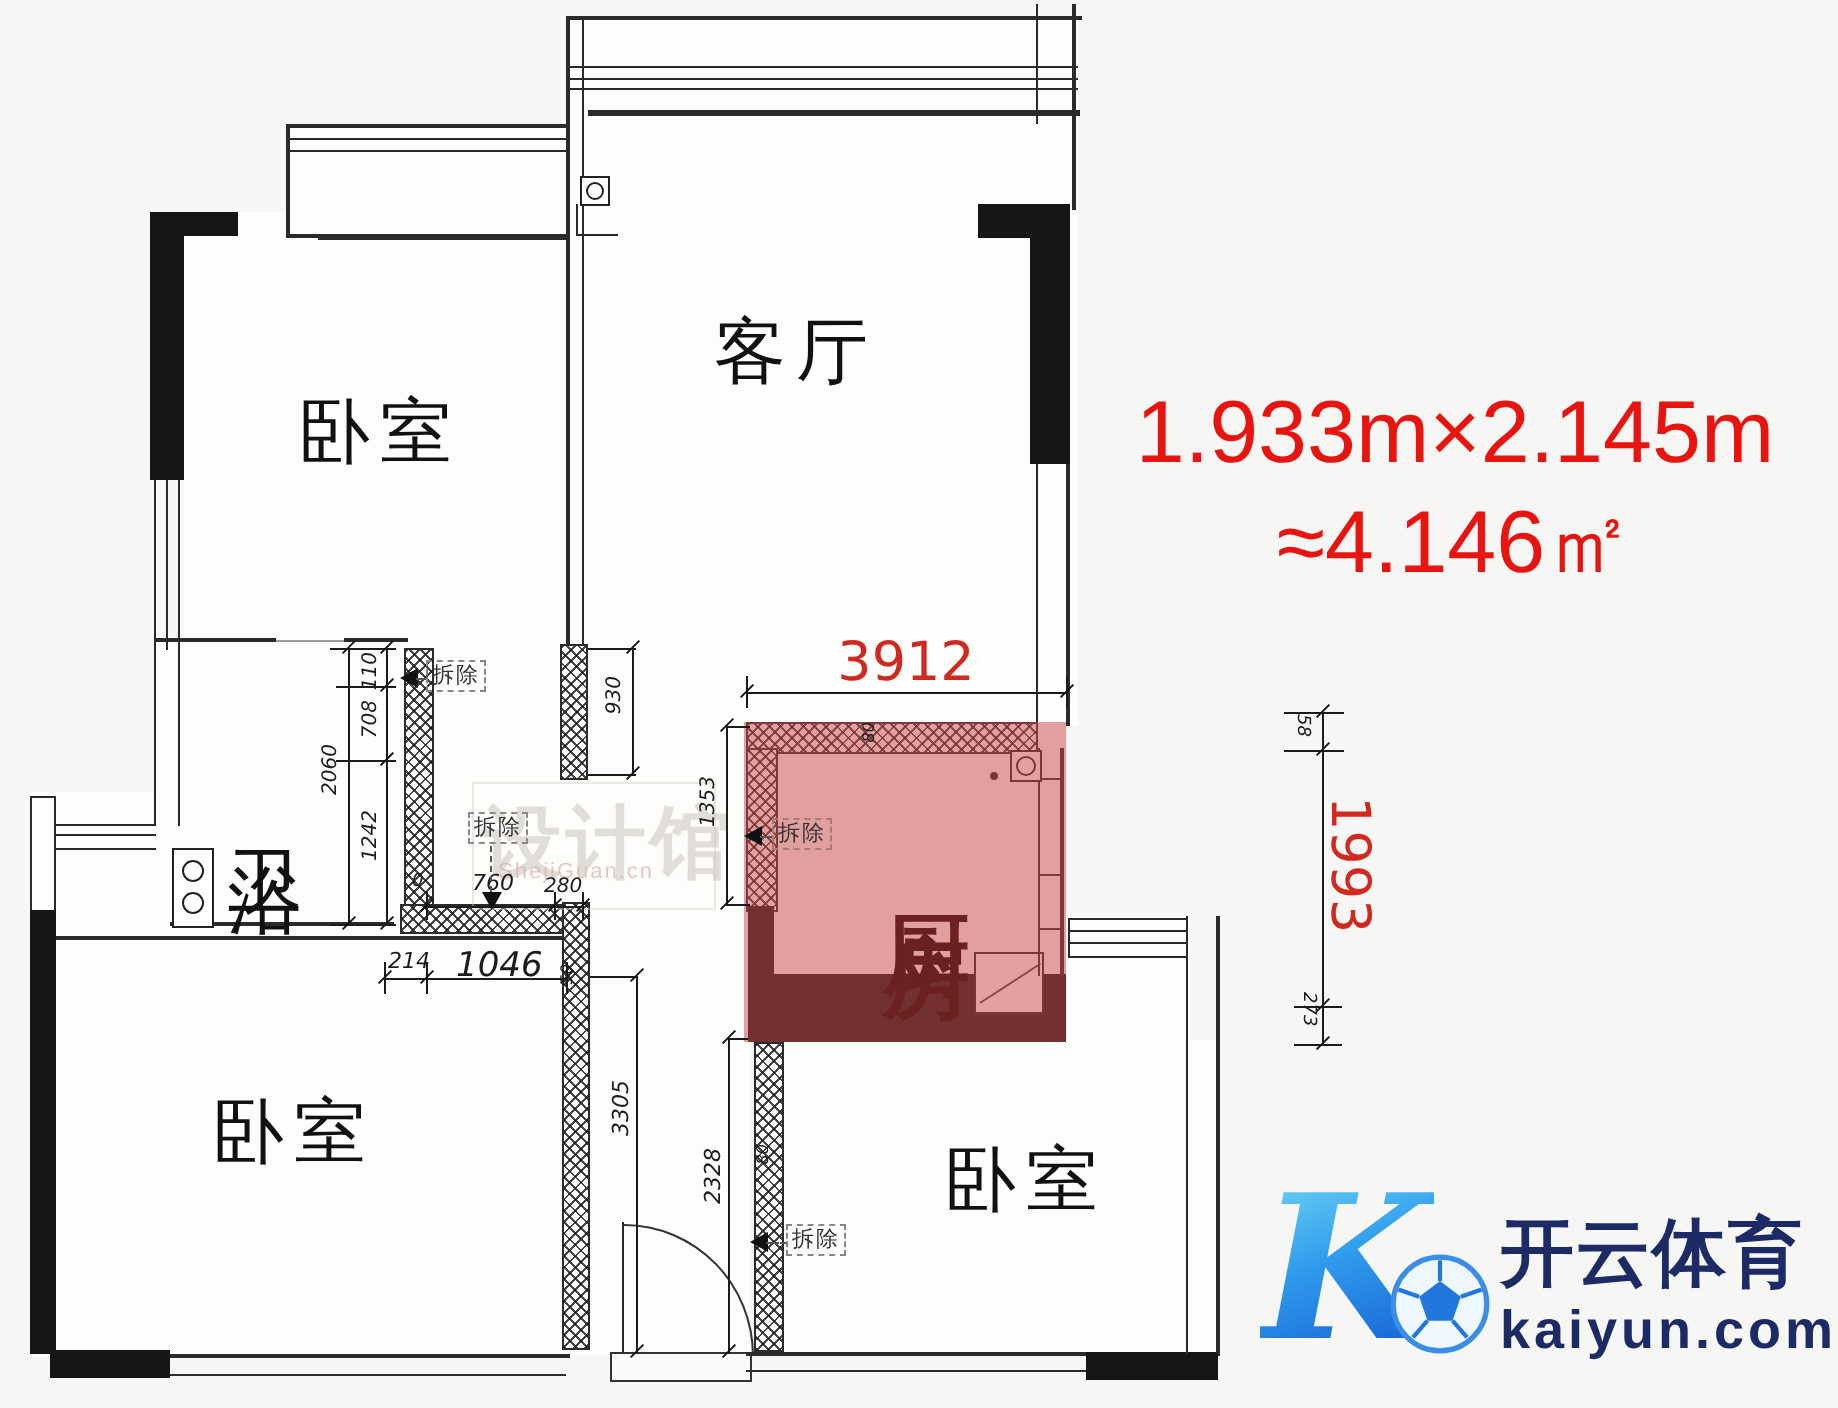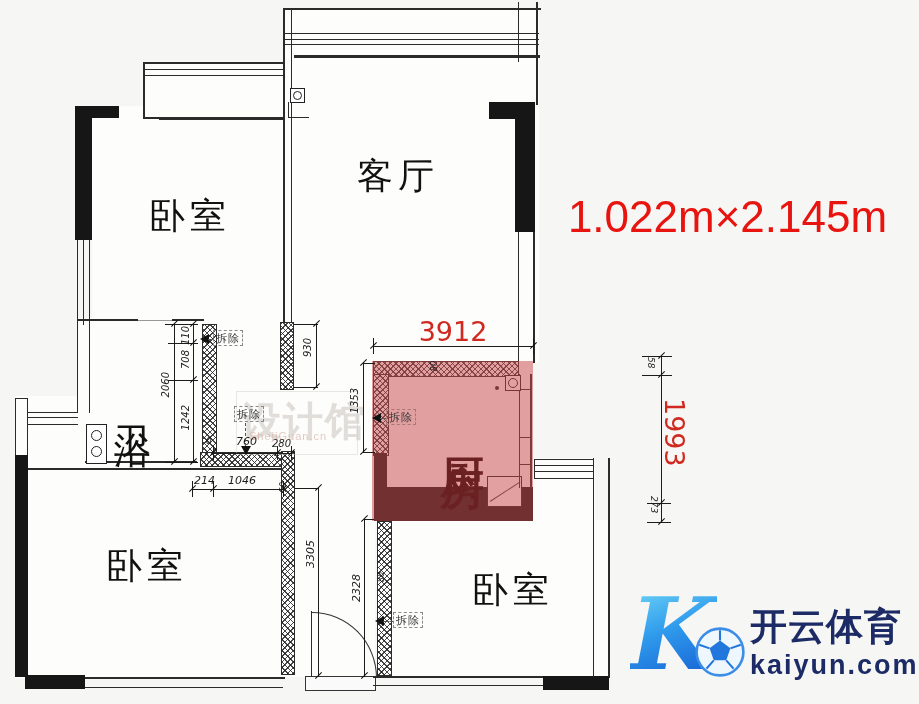--- a/index.html
+++ b/index.html
@@ -228,21 +228,21 @@
   <div class="dl" style="left:272px;top:439px;font-size:10px">280</div>
 
   <div class="D" style="left:192px;top:489px;width:92px;height:1px"></div>
   <div class="D" style="left:192px;top:481px;width:1px;height:16px"></div>
   <div class="D" style="left:213px;top:481px;width:1px;height:16px"></div>
   <div class="D" style="left:283px;top:481px;width:1px;height:16px"></div>
   <div class="tk" style="left:188px;top:488px"></div>
   <div class="tk" style="left:209px;top:488px"></div>
   <div class="tk" style="left:279px;top:488px"></div>
   <div class="dl" style="left:194px;top:475px;font-size:11px">214</div>
-  <div class="dl" style="left:228px;top:475px;font-size:11px">1046</div>
+  <div class="dl" style="left:228px;top:475px;font-size:17px">1046</div>
 
   <div class="D" style="left:318px;top:488px;width:1px;height:189px"></div>
   <div class="D" style="left:295px;top:488px;width:23px;height:1px"></div>
   <div class="tk" style="left:314px;top:487px"></div>
   <div class="tk" style="left:314px;top:675px"></div>
   <div class="dl vu" style="left:305px;top:540px;font-size:11px">3305</div>
   <div class="D" style="left:364px;top:519px;width:1px;height:158px"></div>
   <div class="D" style="left:364px;top:519px;width:10px;height:1px"></div>
   <div class="tk" style="left:360px;top:518px"></div>
   <div class="tk" style="left:360px;top:675px"></div>
@@ -261,21 +261,22 @@
   <div class="aD" style="left:241px;top:446px"></div>
 
   <div class="aL" style="left:372px;top:413px"></div>
   <div class="dash" style="left:380px;top:418px;width:6px"></div>
   <div class="demol" style="left:386px;top:409px;border-color:#a77">拆除</div>
 
   <div class="aL" style="left:375px;top:616px"></div>
   <div class="dash" style="left:383px;top:621px;width:10px"></div>
   <div class="demol" style="left:393px;top:612px">拆除</div>
 
-  <div class="info" style="left:555px;top:194px;width:345px;font-size:44px;color:#e8140f">1.022m×2.145m</div>
+  <div class="info" style="left:555px;top:194px;width:345px;font-size:44px;color:#e8140f">1.933m×2.145m</div>
+  <div class="info" style="left:555px;top:249px;width:345px;font-size:44px;color:#e8140f">≈4.146㎡</div>
 
   <div class="logoK" style="left:630px;top:584px">K</div>
   <div style="position:absolute;left:694px;top:626px;width:52px;height:52px;z-index:5">
     <svg width="52" height="52" viewBox="0 0 50 50">
       <circle cx="25" cy="25" r="22.5" fill="#eef7fe" stroke="#3b8de8" stroke-width="2.5"></circle>
       <polygon points="25,14 35,21.5 31,33 19,33 15,21.5" fill="#2277dd"></polygon>
       <path d="M25 14 L25 4 M35 21.5 L45 18 M31 33 L38 41 M19 33 L12 41 M15 21.5 L5 18" stroke="#2277dd" stroke-width="2" fill="none"></path>
     </svg>
   </div>
   <div class="brand" style="left:750px;top:650px;font-size:27px;letter-spacing:2px">kaiyun.com</div>

